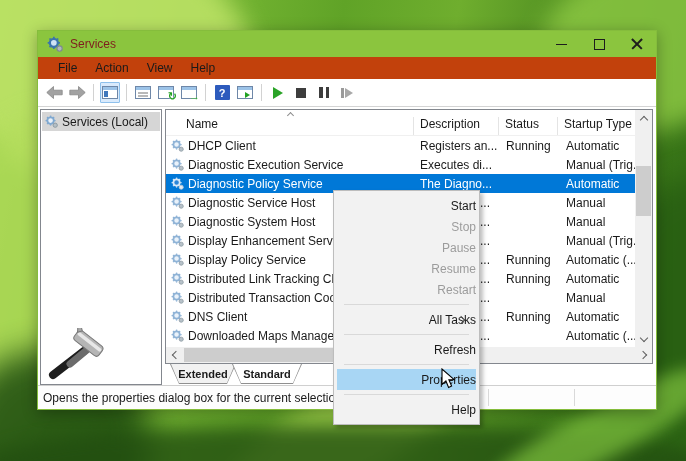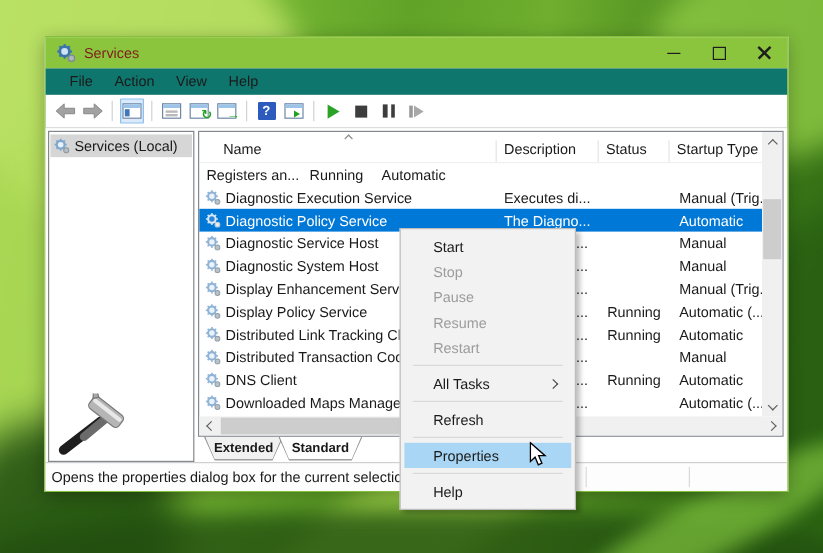--- a/index.html
+++ b/index.html
@@ -26,21 +26,21 @@
   .titlebar{height:26px;background:#8bc53e;display:flex;align-items:center;padding:0 0 0 9px;flex:0 0 auto;}
   .titlebar .t-label{margin-left:7px;color:#7f1d1d;}
   .t-controls{margin-left:auto;display:flex;align-items:center;height:100%;}
   .t-btn{width:38px;height:100%;display:flex;align-items:center;justify-content:center;cursor:default;}
   .glyph-min{width:11px;height:0;border-top:1.6px solid #1d1d1d;}
   .glyph-max{width:9px;height:9px;border:1.4px solid #1d1d1d;}
   .glyph-close{position:relative;width:12px;height:12px;}
   .glyph-close::before,.glyph-close::after{content:"";position:absolute;left:-1px;top:5px;width:14px;height:1.6px;background:#1d1d1d;}
   .glyph-close::before{transform:rotate(45deg);} .glyph-close::after{transform:rotate(-45deg);}
 
-  .menubar{height:22px;display:flex;align-items:center;padding-left:11px;gap:0;background:#0f766e;flex:0 0 auto;text-align:right;}
+  .menubar{height:22px;display:flex;align-items:center;padding-left:11px;gap:0;background:#c2410c;flex:0 0 auto;text-align:right;}
   .menubar .m-item{padding:0 9px;height:100%;display:flex;align-items:center;}
 
   .toolbar{height:27px;display:flex;align-items:center;padding:0 6px;gap:3px;border-bottom:1px solid #d4d4d4;flex:0 0 auto;}
   .tsep{width:1px;height:17px;background:#d2d2d2;margin:0 3px;}
   .tbtn{display:flex;align-items:center;justify-content:center;width:20px;height:21px;}
   .tbtn.toggled{background:#d9eafc;border:1px solid #8ec0ec;border-radius:1px;box-sizing:border-box;}
   .play-tri{width:0;height:0;border-left:10px solid #2aa327;border-top:6px solid transparent;border-bottom:6px solid transparent;}
   .stop-sq{width:10px;height:10px;background:#3d3d3d;}
   .pause-bars{display:flex;gap:3px;} .pause-bars i{width:3.5px;height:11px;background:#3d3d3d;}
   .step-ic{display:flex;align-items:center;gap:1.5px;}
@@ -99,21 +99,21 @@
 
   
   .statusbar{height:23px;border-top:1px solid #cfcfcf;display:flex;align-items:center;padding-left:5px;
              background:#fdfdfd;flex:0 0 auto;position:relative;}
   .sdiv{position:absolute;top:3px;bottom:3px;width:1px;background:#d9d9d9;}
   .sdiv1{left:450px;} .sdiv2{left:536px;}
 
   
   .cmenu{position:absolute;left:333px;top:190px;width:147px;background:#f2f2f2;border:1px solid #bdbdbd;
          box-shadow:3px 3px 4px rgba(0,0,0,.25);padding:4px 0;box-sizing:border-box;z-index:40;}
-  .citem{height:21px;margin:0 3px;display:flex;align-items:center;padding-left:24px;position:relative;}
+  .citem{height:21px;margin:0 3px;display:flex;align-items:center;padding-left:24px;position:relative;justify-content:flex-end;}
   .citem.disabled{color:#9c9c9c;}
   .citem.hl{background:#a8d6f4;font-weight:normal;}
   .csep{height:1px;background:#d9d9d9;margin:4px 10px;}
   .sub-chev{position:absolute;right:12px;width:5px;height:5px;border-right:1.3px solid #444;border-bottom:1.3px solid #444;transform:rotate(-45deg);}
 
   .cursor{position:absolute;left:441px;top:368px;z-index:60;}
   .hammer{position:absolute;left:40px;top:328px;z-index:20;}
 
   
   .wic{position:relative;width:16px;height:13px;border:1px solid #6e87a8;background:#fff;box-sizing:border-box;}
@@ -273,20 +273,37 @@
           <span class="chev c-sort sortarrow"></span>
           <span class="hcell hc-name">Name</span>
           <span class="hcell hc-desc">Description</span>
           <span class="hcell hc-status">Status</span>
           <span class="hcell hc-start">Startup Type</span>
         </div>
 
         <div class="rows">
 
           <div class="row">
+            <span class="cname">
+                <svg class="gear" width="13" height="13" viewBox="0 0 14 14">
+                  <g stroke="#8fb3d6" stroke-width="1.4">
+                    <line x1="6" y1="0.6" x2="6" y2="2.1"></line>
+                    <line x1="6" y1="9.9" x2="6" y2="11.4"></line>
+                    <line x1="0.6" y1="6" x2="2.1" y2="6"></line>
+                    <line x1="9.9" y1="6" x2="11.4" y2="6"></line>
+                    <line x1="2.2" y1="2.2" x2="3.2" y2="3.2"></line>
+                    <line x1="8.8" y1="8.8" x2="9.8" y2="9.8"></line>
+                    <line x1="2.2" y1="9.8" x2="3.2" y2="8.8"></line>
+                    <line x1="8.8" y1="3.2" x2="9.8" y2="2.2"></line>
+                  </g>
+                  <circle class="ring" cx="6" cy="6" r="3.4" fill="#eaf2fa" stroke="#8fb3d6" stroke-width="1.9"></circle>
+                  <circle class="mini" cx="11" cy="11" r="2.2" fill="#b7c2c9" stroke="#929ea6" stroke-width="0.9"></circle>
+                </svg>
+                <i style="font-style:normal">DHCP Client</i>
+              </span>
             <span class="cdesc">Registers an...</span>
             <span class="cstat">Running</span>
             <span class="cstart">Automatic</span>
           </div>
           <div class="row">
             <span class="cname">
                 <svg class="gear" width="13" height="13" viewBox="0 0 14 14">
                   <g stroke="#8fb3d6" stroke-width="1.4">
                     <line x1="6" y1="0.6" x2="6" y2="2.1"></line>
                     <line x1="6" y1="9.9" x2="6" y2="11.4"></line>

